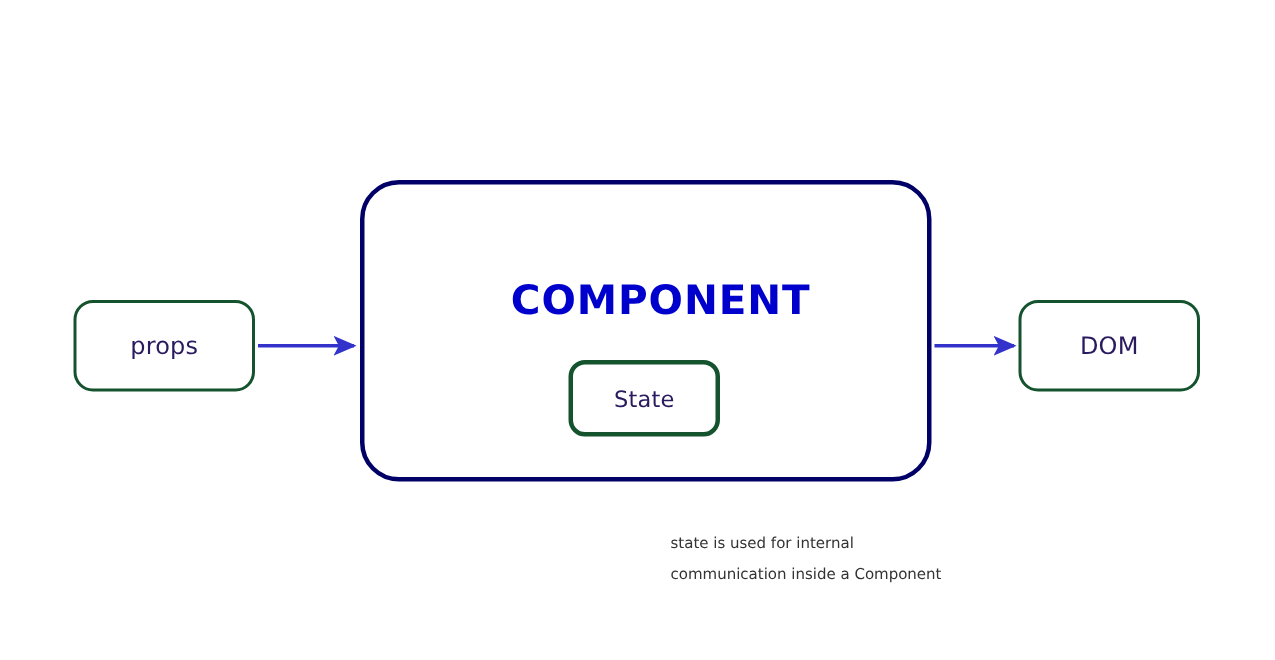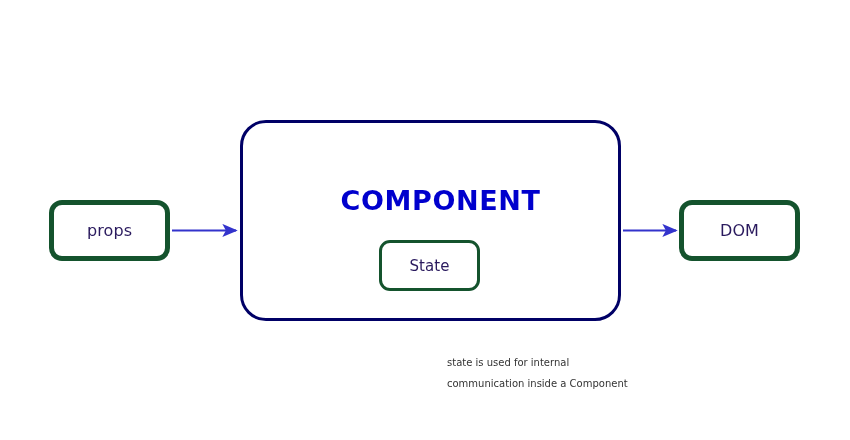--- a/index.html
+++ b/index.html
@@ -25,21 +25,21 @@
     box-sizing: border-box;
     background: #ffffff;
     display: flex;
     align-items: center;
     justify-content: center;
     text-align: center;
   }
 
   
   .box-small {
-    border: 5px solid #14532d;
+    border: 2px solid #14532d;
     border-radius: 13px;
     color: #2a1a5e;
     font-size: 16px;
     font-weight: 400;
     letter-spacing: 0.1px;
     align-items: center;
   }
 
   #props-node {
     left: 49px;

